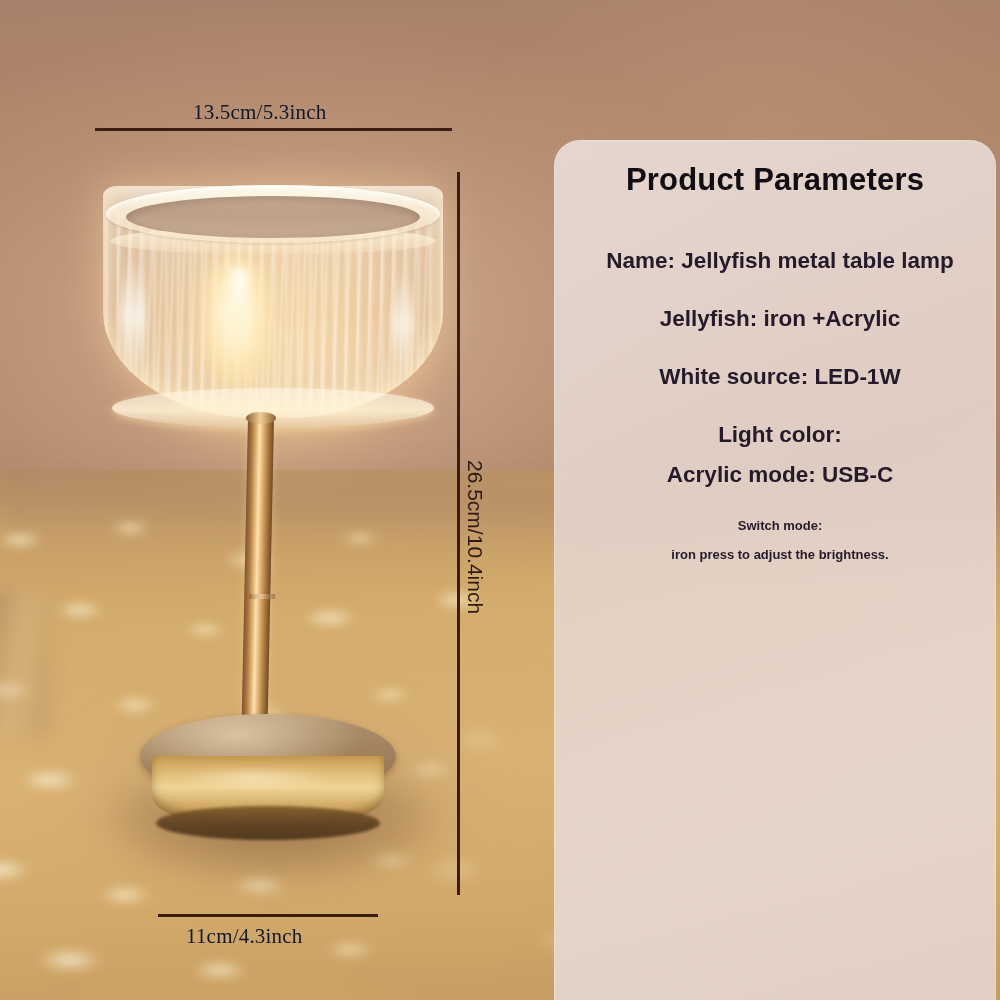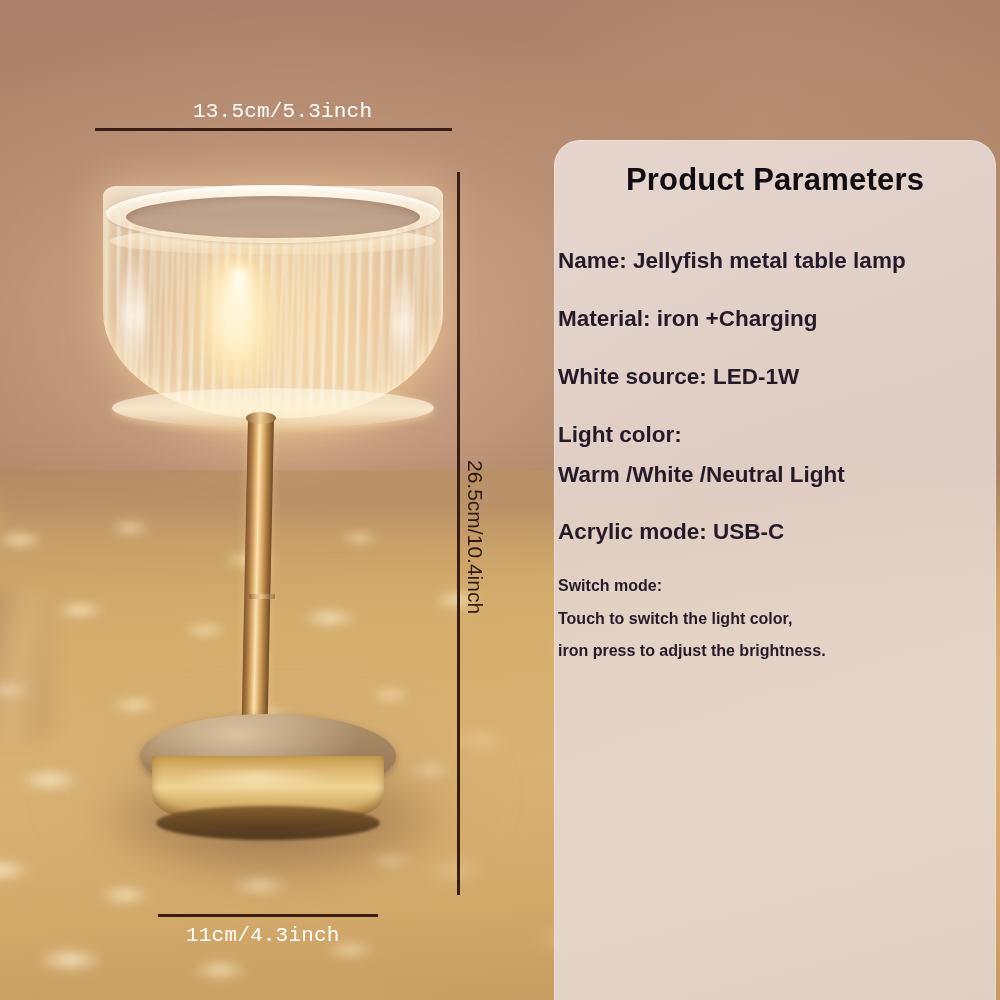--- a/index.html
+++ b/index.html
@@ -223,45 +223,45 @@
   .base-hl{
     position:absolute;left:180px;top:768px;width:150px;height:20px;
     border-radius:50%;filter:blur(4px);opacity:.7;
     background:radial-gradient(ellipse at 50% 50%, rgba(255,246,214,.95), rgba(255,230,170,0) 72%);
   }
 
   
   .dim-line-h{position:absolute;height:0;border-top:3px solid #3a1e14;}
   .dim-line-v{position:absolute;width:0;border-left:3px solid #3a1e14;}
   .dim-label{
-    position:absolute;color:#ffffff;font-size:21px;letter-spacing:.2px;
-    white-space:nowrap;font-family:Liberation Mono, monospace;
+    position:absolute;color:#0f172a;font-size:21px;letter-spacing:.2px;
+    white-space:nowrap;font-family:Liberation Serif, serif;
   }
   .dim-label-v{
     position:absolute;color:#2e1a12;font-size:21px;white-space:nowrap;
     transform:rotate(90deg);transform-origin:0 0;
     font-family:"Liberation Sans", sans-serif;
   }
 
   
   .panel{
     position:absolute;left:554px;top:140px;width:442px;height:944px;
     border-radius:26px;
     background:linear-gradient(160deg, rgba(233,219,213,.93) 0%, rgba(228,212,204,.90) 38%, rgba(231,216,208,.92) 70%, rgba(226,210,201,.93) 100%);
     box-shadow:0 0 0 1px rgba(255,255,255,.22) inset;
     overflow:hidden;
   }
   .panel-title{
     position:absolute;left:0;top:22px;width:100%;text-align:center;
     font-size:31px;font-weight:bold;color:#120d12;letter-spacing:.2px;
   }
-  .panel-body{position:absolute;left:4px;top:108px;width:420px;}
+  .panel-body{position:absolute;left:16px;top:108px;width:420px;text-align:center;}
   .p-row{color:#241a29;font-weight:bold;}
   .p-big{font-size:22.5px;margin-bottom:32px;line-height:1.15;}
-  .p-sm{font-size:16px;margin-bottom:26px;line-height:1.15;}
+  .p-sm{font-size:13px;margin-bottom:26px;line-height:1.15;}
   .p-tight{margin-bottom:14px;}
 </style>
 </head>
 <body>
 
 <div id="stage">
 
   <div class="wall"></div>
   <div class="table"></div>
   <div class="seam"></div>
@@ -303,24 +303,22 @@
   <div class="dim-line-v" style="left:457px;top:172px;height:723px;"></div>
   <div class="dim-label-v" style="left:487px;top:460px;">26.5cm/10.4inch</div>
 
   <div class="dim-line-h" style="left:158px;top:914px;width:220px;"></div>
   <div class="dim-label" style="left:186px;top:924px;">11cm/4.3inch</div>
 
   <div class="panel">
     <div class="panel-title">Product Parameters</div>
     <div class="panel-body">
         <div class="p-row p-big">Name: Jellyfish metal table lamp</div>
-        <div class="p-row p-big">Material: iron +Charging</div>
+        <div class="p-row p-big">Jellyfish: iron +Acrylic</div>
         <div class="p-row p-big">White source: LED-1W</div>
         <div class="p-row p-big p-tight">Light color:</div>
-        <div class="p-row p-big">Warm /White /Neutral  Light</div>
         <div class="p-row p-big">Acrylic mode: USB-C</div>
         <div class="p-row p-sm p-tight">Switch mode:</div>
-        <div class="p-row p-sm p-tight">Touch to switch the light color,</div>
         <div class="p-row p-sm">iron press to adjust the brightness.</div>
       </div>
   </div>
 
 </div>
 
 </body></html>

